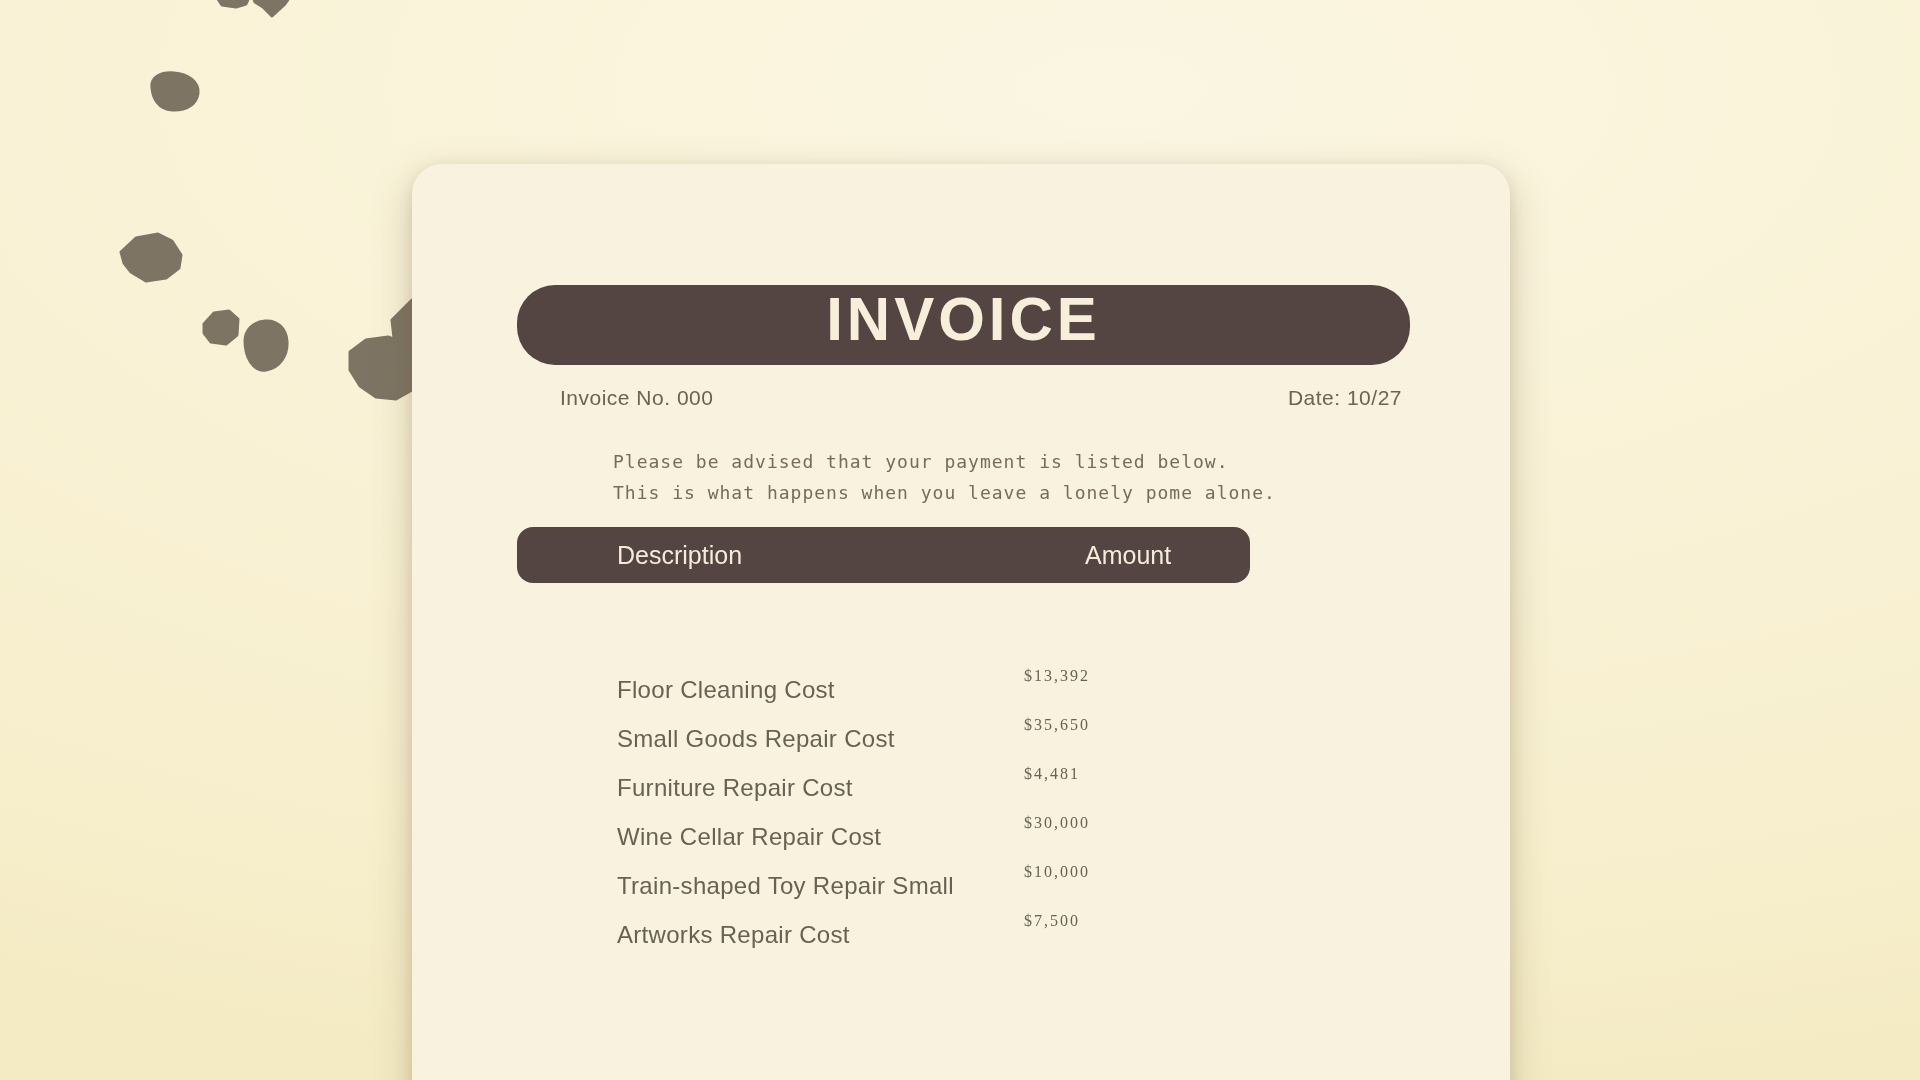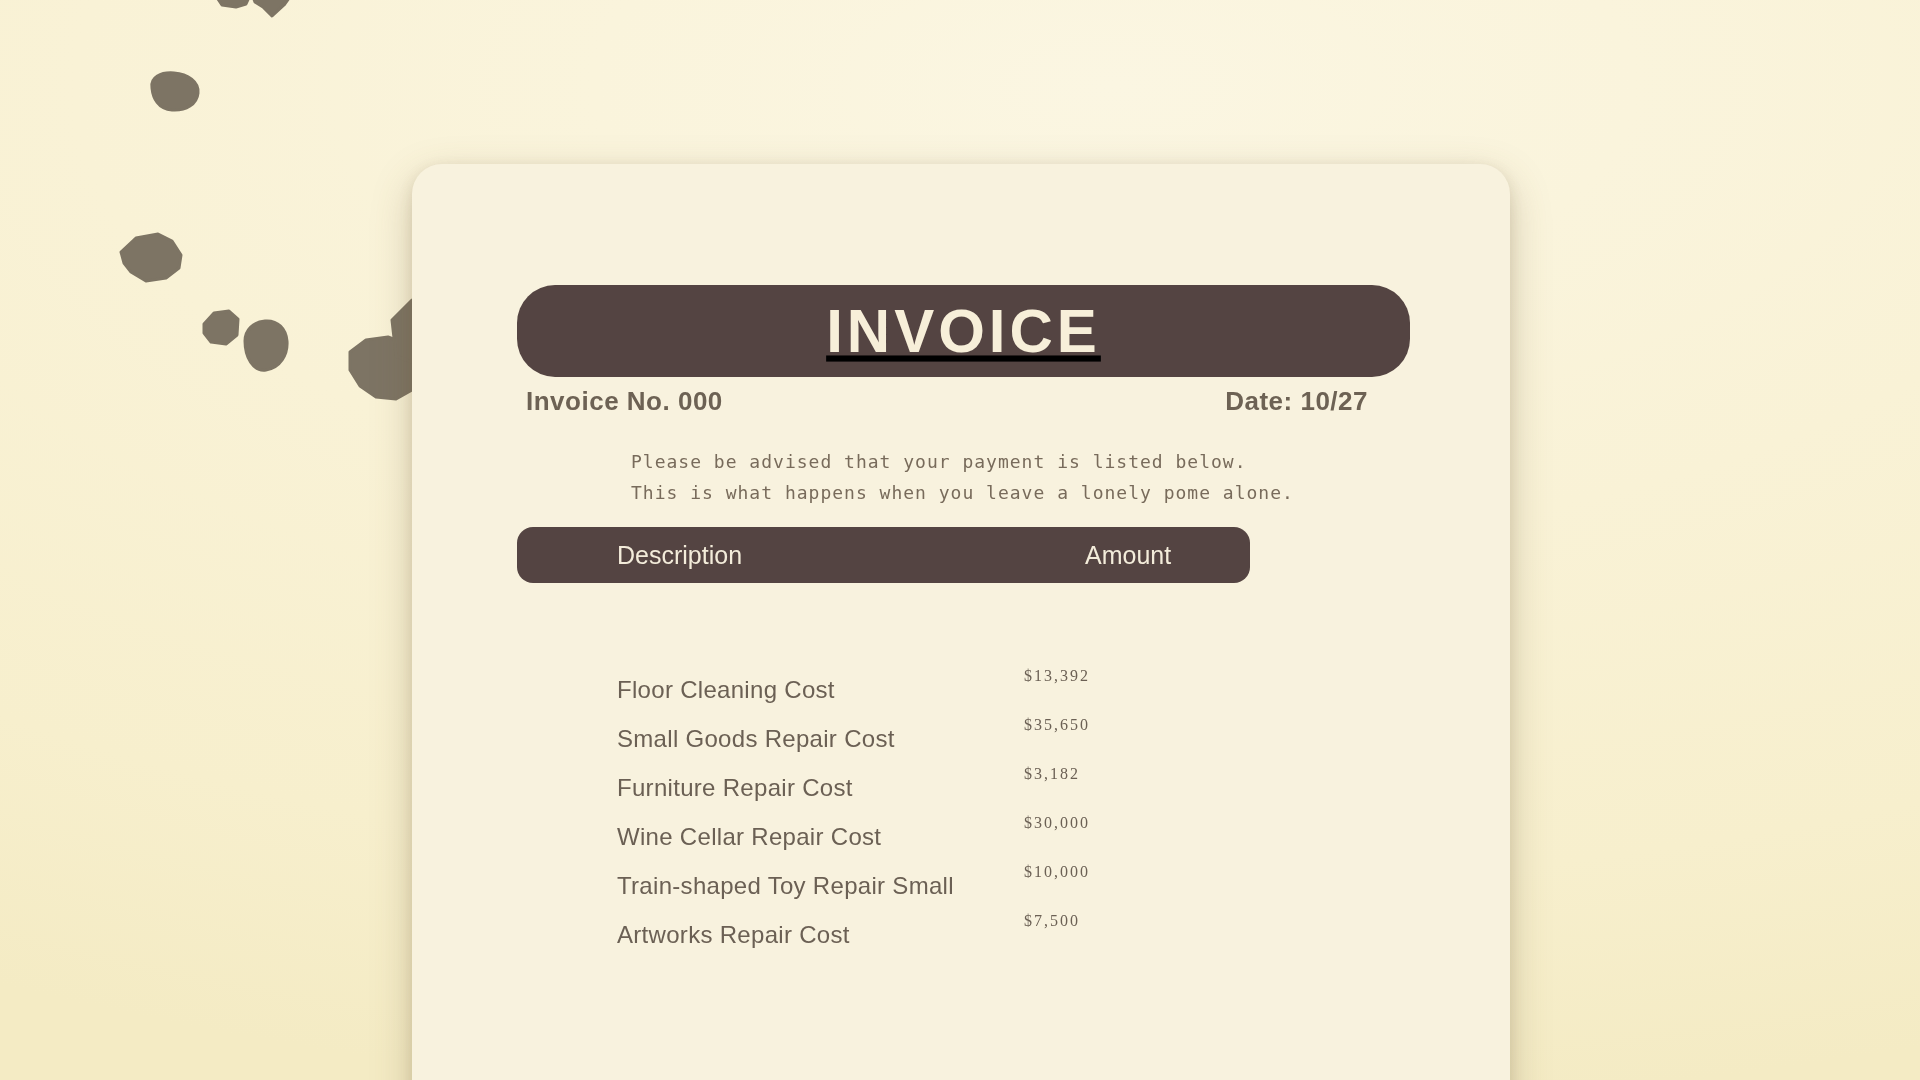--- a/index.html
+++ b/index.html
@@ -33,53 +33,51 @@
     background: #f8f2de;
     border-radius: 30px;
     box-shadow: 0 14px 40px rgba(110, 90, 55, 0.28), 0 4px 14px rgba(110, 90, 55, 0.14);
     z-index: 2;
   }
   .title-bar {
     position: absolute;
     left: 105px;
     top: 121px;
     width: 893px;
-    height: 92px;
+    height: 80px;
     background: #544442;
     border-radius: 38px;
     display: flex;
-    align-items: center;
+    align-items: flex-start;
     justify-content: center;
-    text-decoration: underline;
   }
   .title-bar .title-text {
     color: #f7efd9;
     font-size: 60px;
     font-weight: bold;
     letter-spacing: 4px;
     transform: scaleY(1.02);
   }
   .meta-row {
     position: absolute;
-    left: 87px;
+    left: 121px;
     top: 222px;
     width: 893px;
     display: flex;
     justify-content: space-between;
     box-sizing: border-box;
     padding-left: 27px;
     padding-right: 24px;
     color: #6d6254;
-    font-size: 26px;
+    font-size: 21px;
     letter-spacing: 0.5px;
-    font-weight: bold;
   }
   .message-block {
     position: absolute;
-    left: 219px;
+    left: 201px;
     top: 282px;
     font-family: "DejaVu Sans Mono", monospace;
     font-size: 18px;
     letter-spacing: 1px;
     line-height: 31px;
     color: #786b5b;
     white-space: nowrap;
   }
   .table-header-bar {
     position: absolute;
@@ -179,21 +177,21 @@
     <span class="cell-amount">$13,392</span>
   </div>
 
   <div class="row">
     <span class="cell-description">Small Goods Repair Cost</span>
     <span class="cell-amount">$35,650</span>
   </div>
 
   <div class="row">
     <span class="cell-description">Furniture Repair Cost</span>
-    <span class="cell-amount">$3,182</span>
+    <span class="cell-amount">$4,481</span>
   </div>
 
   <div class="row">
     <span class="cell-description">Wine Cellar Repair Cost</span>
     <span class="cell-amount">$30,000</span>
   </div>
 
   <div class="row">
     <span class="cell-description">Train-shaped Toy Repair Small</span>
     <span class="cell-amount">$10,000</span>

